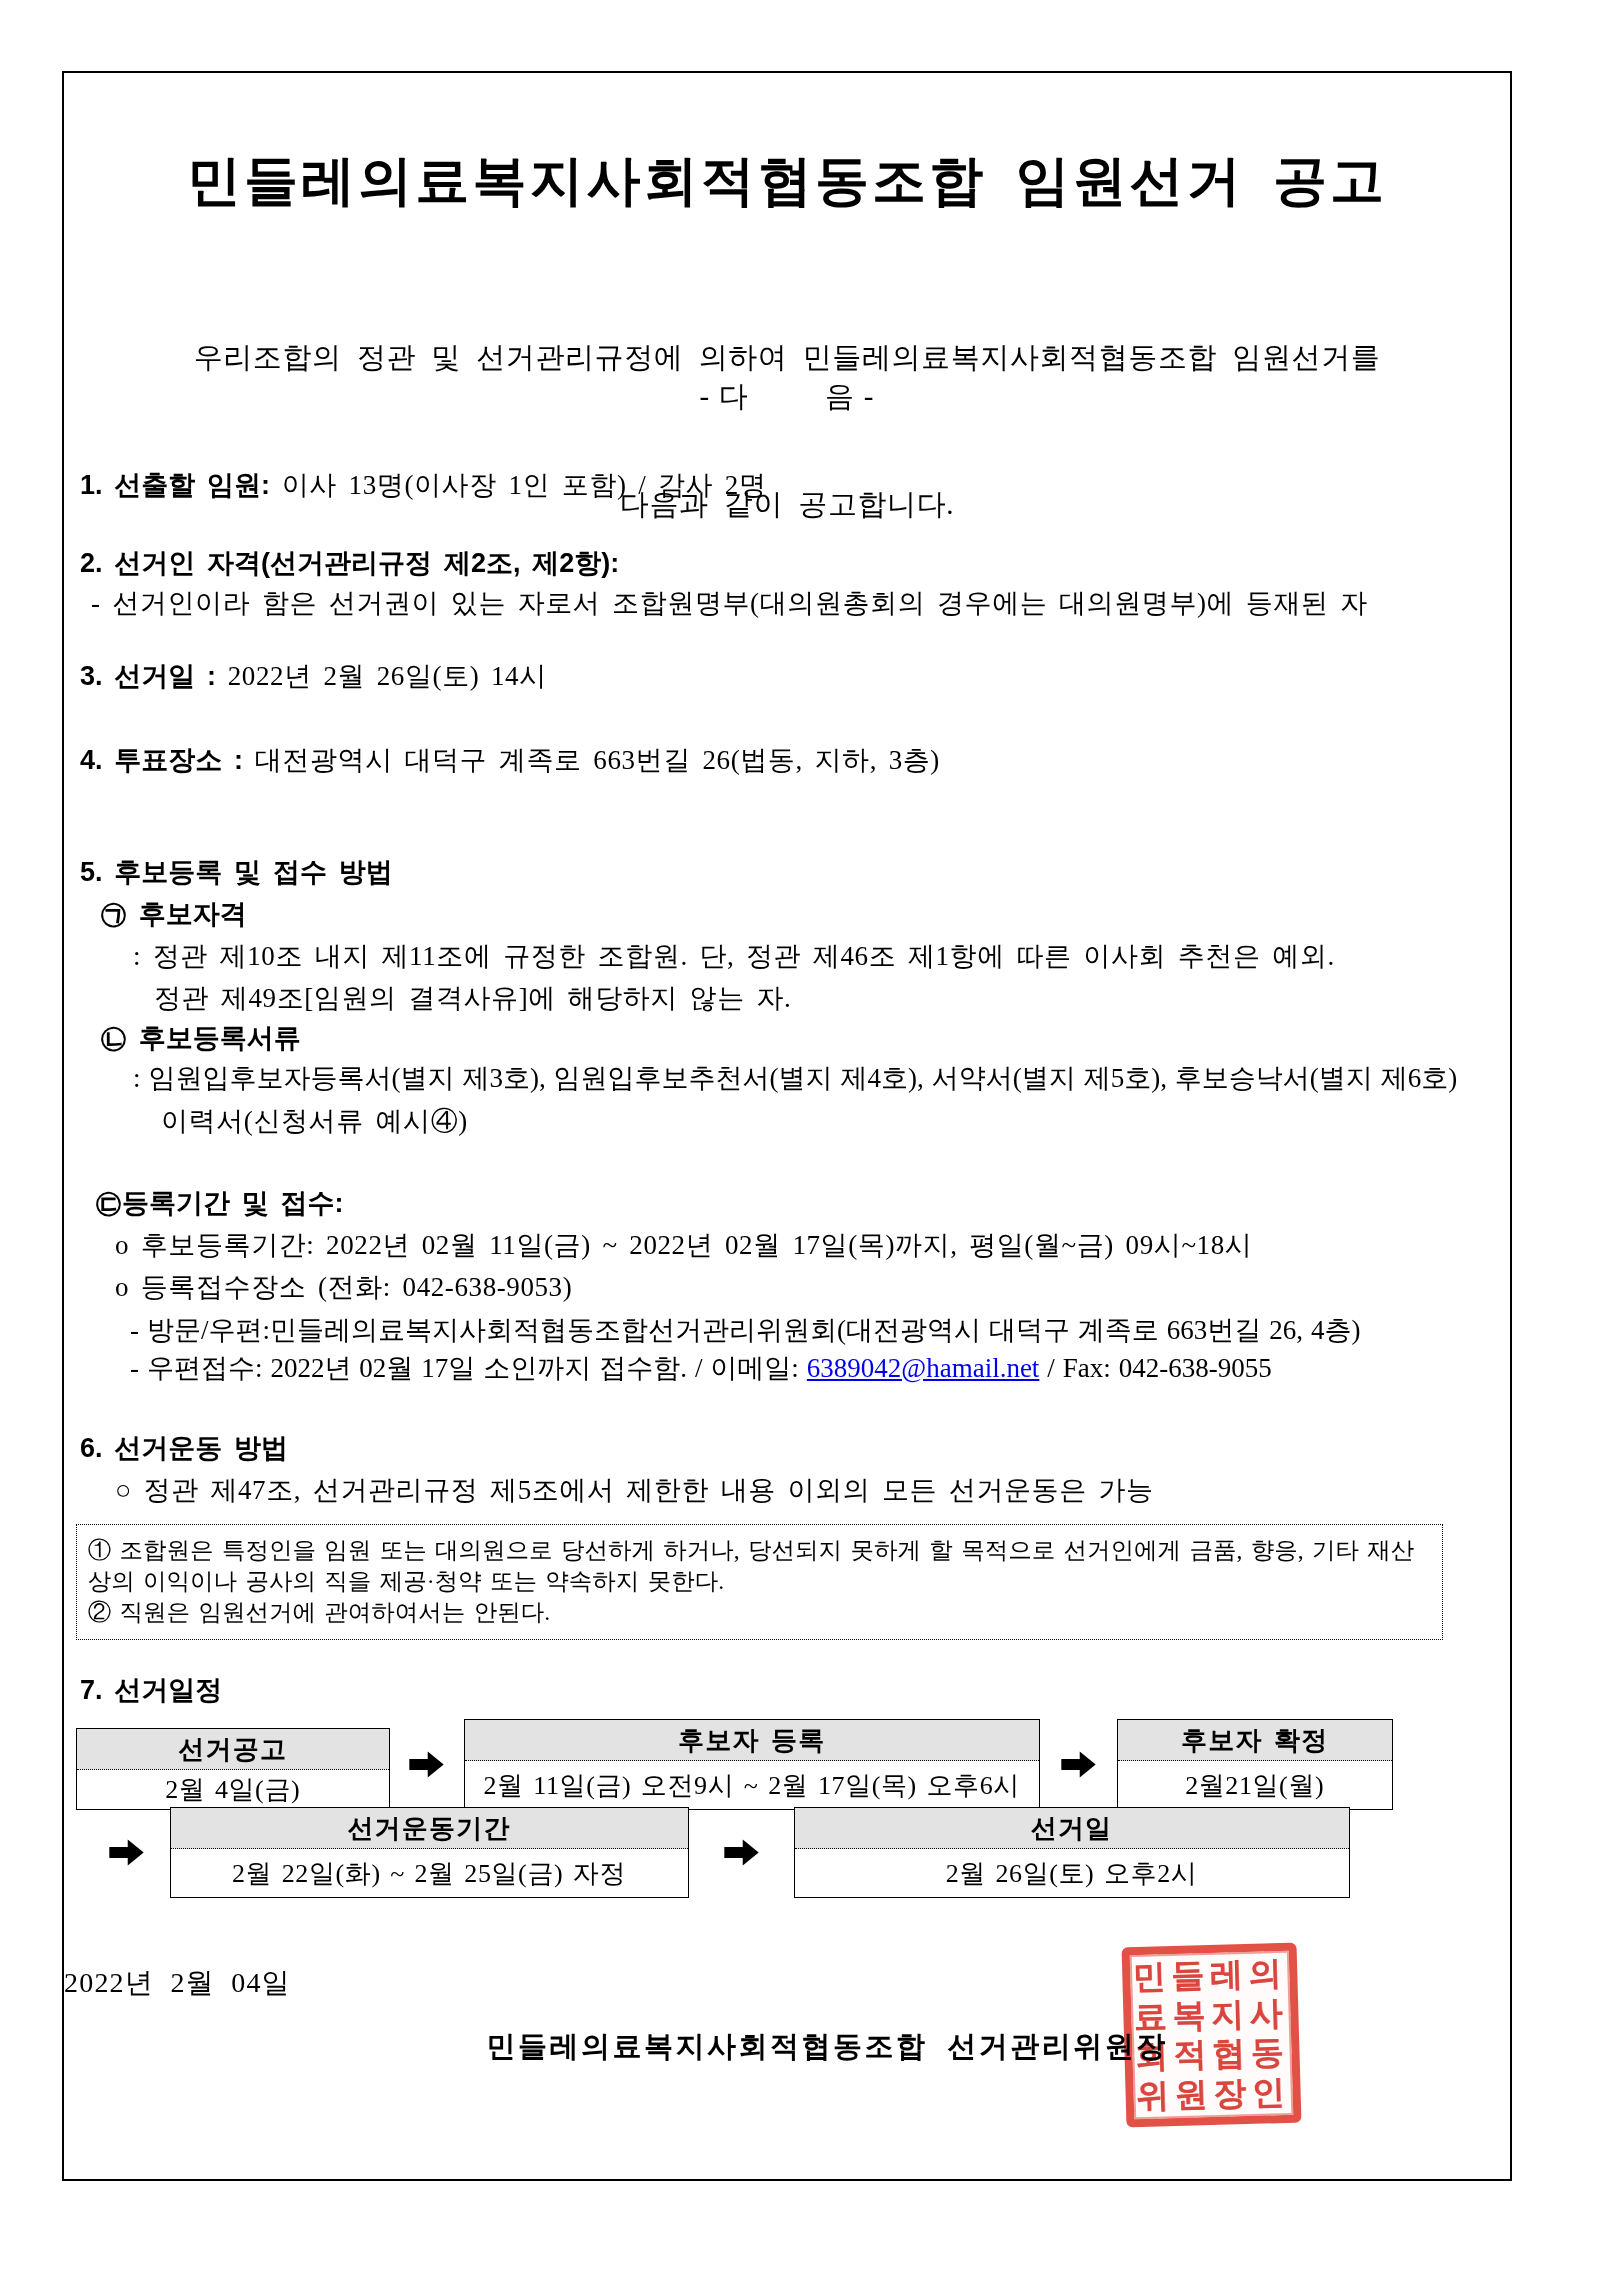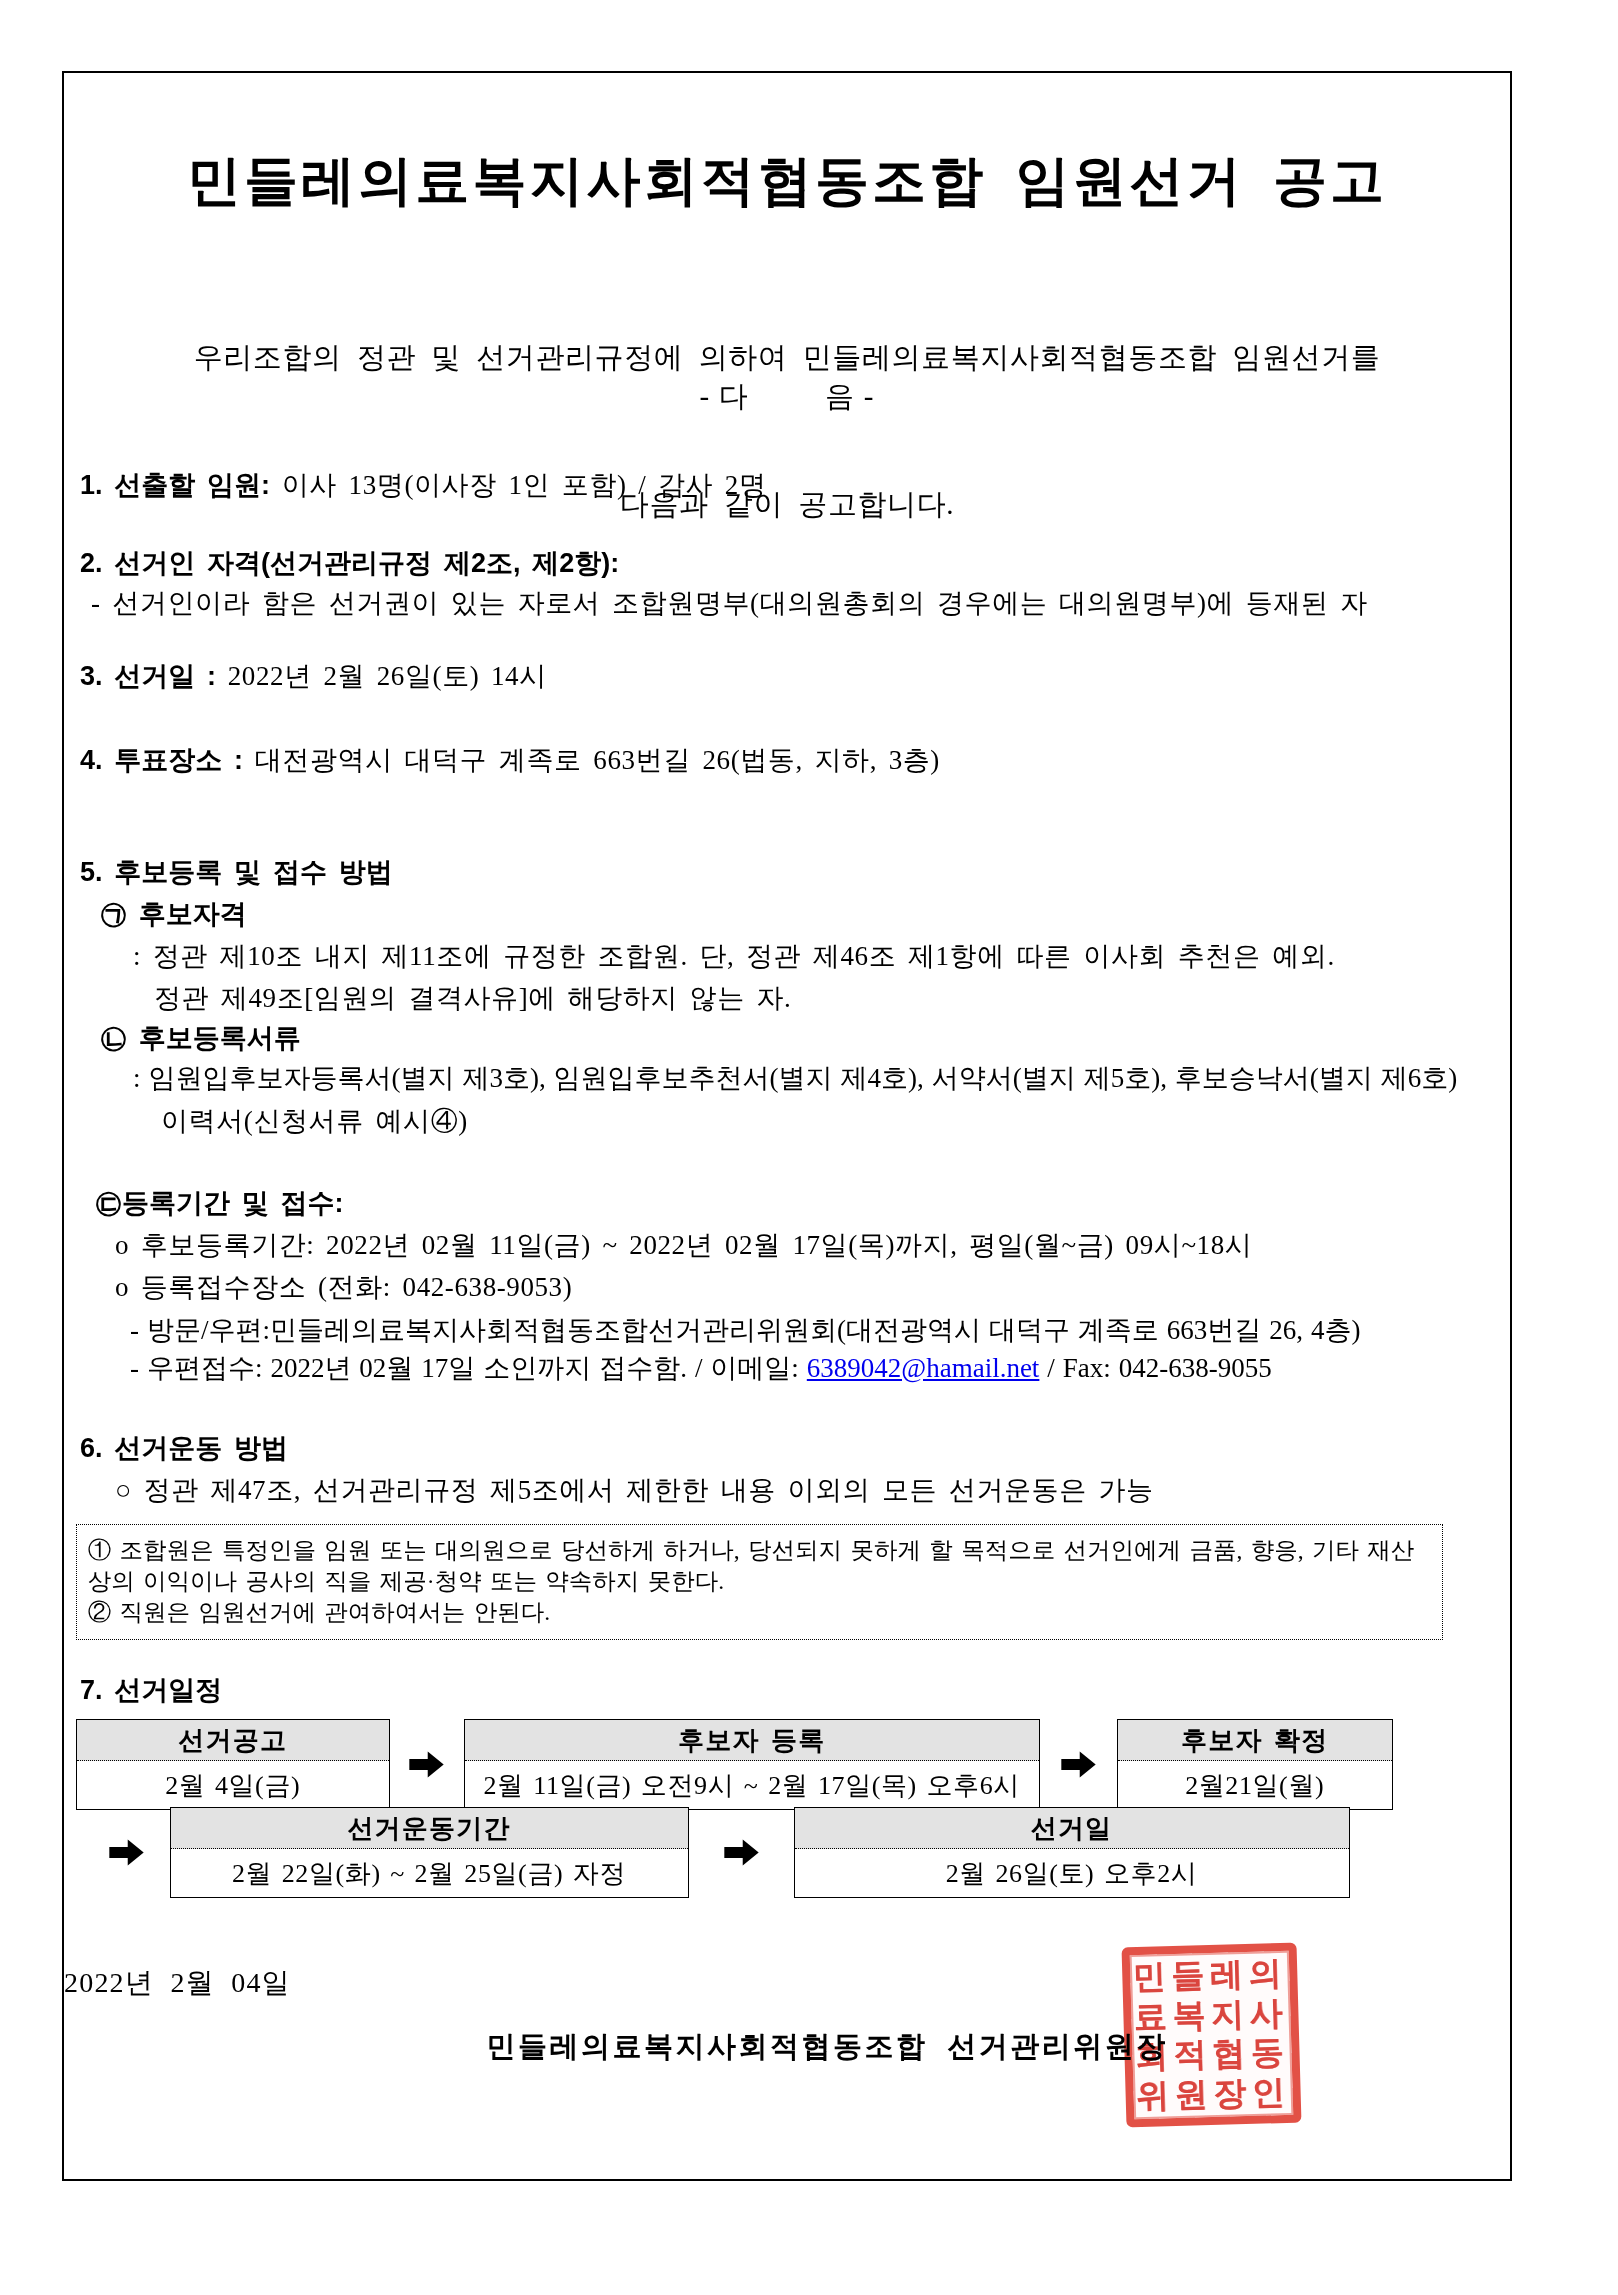--- a/index.html
+++ b/index.html
@@ -185,21 +185,21 @@
   <div class="abs line" style="left:51px;top:1400px;">○ 정관 제47조, 선거관리규정 제5조에서 제한한 내용 이외의 모든 선거운동은 가능</div>
 
   <div class="abs notice-box">
     <p>① 조합원은 특정인을 임원 또는 대의원으로 당선하게 하거나, 당선되지 못하게 할 목적으로 선거인에게 금품, 향응, 기타 재산상의 이익이나 공사의 직을 제공·청약 또는 약속하지 못한다.</p>
     <p>② 직원은 임원선거에 관여하여서는 안된다.</p>
   </div>
 
   <div class="abs line" style="left:16px;top:1600px;"><span class="lbl">7. 선거일정</span></div>
 
   <div class="abs sched-row" style="left:11.7px;top:1646px;">
-    <div class="sched-box" style="width:314px;">
+    <div class="sched-box" style="width:314px;margin-top:9px;">
       <div class="sched-head">선거공고</div>
       <div class="sched-body">2월 4일(금)</div>
     </div>
     <div class="arrow-cell" style="width:74px;">
       <svg width="35" height="27" viewBox="0 0 56 44">
           <polygon points="0,13 30,13 30,1 56,22 30,43 30,31 0,31" fill="#000"></polygon>
         </svg>
     </div>
     <div class="sched-box" style="width:576px;">
       <div class="sched-head">후보자 등록</div>

